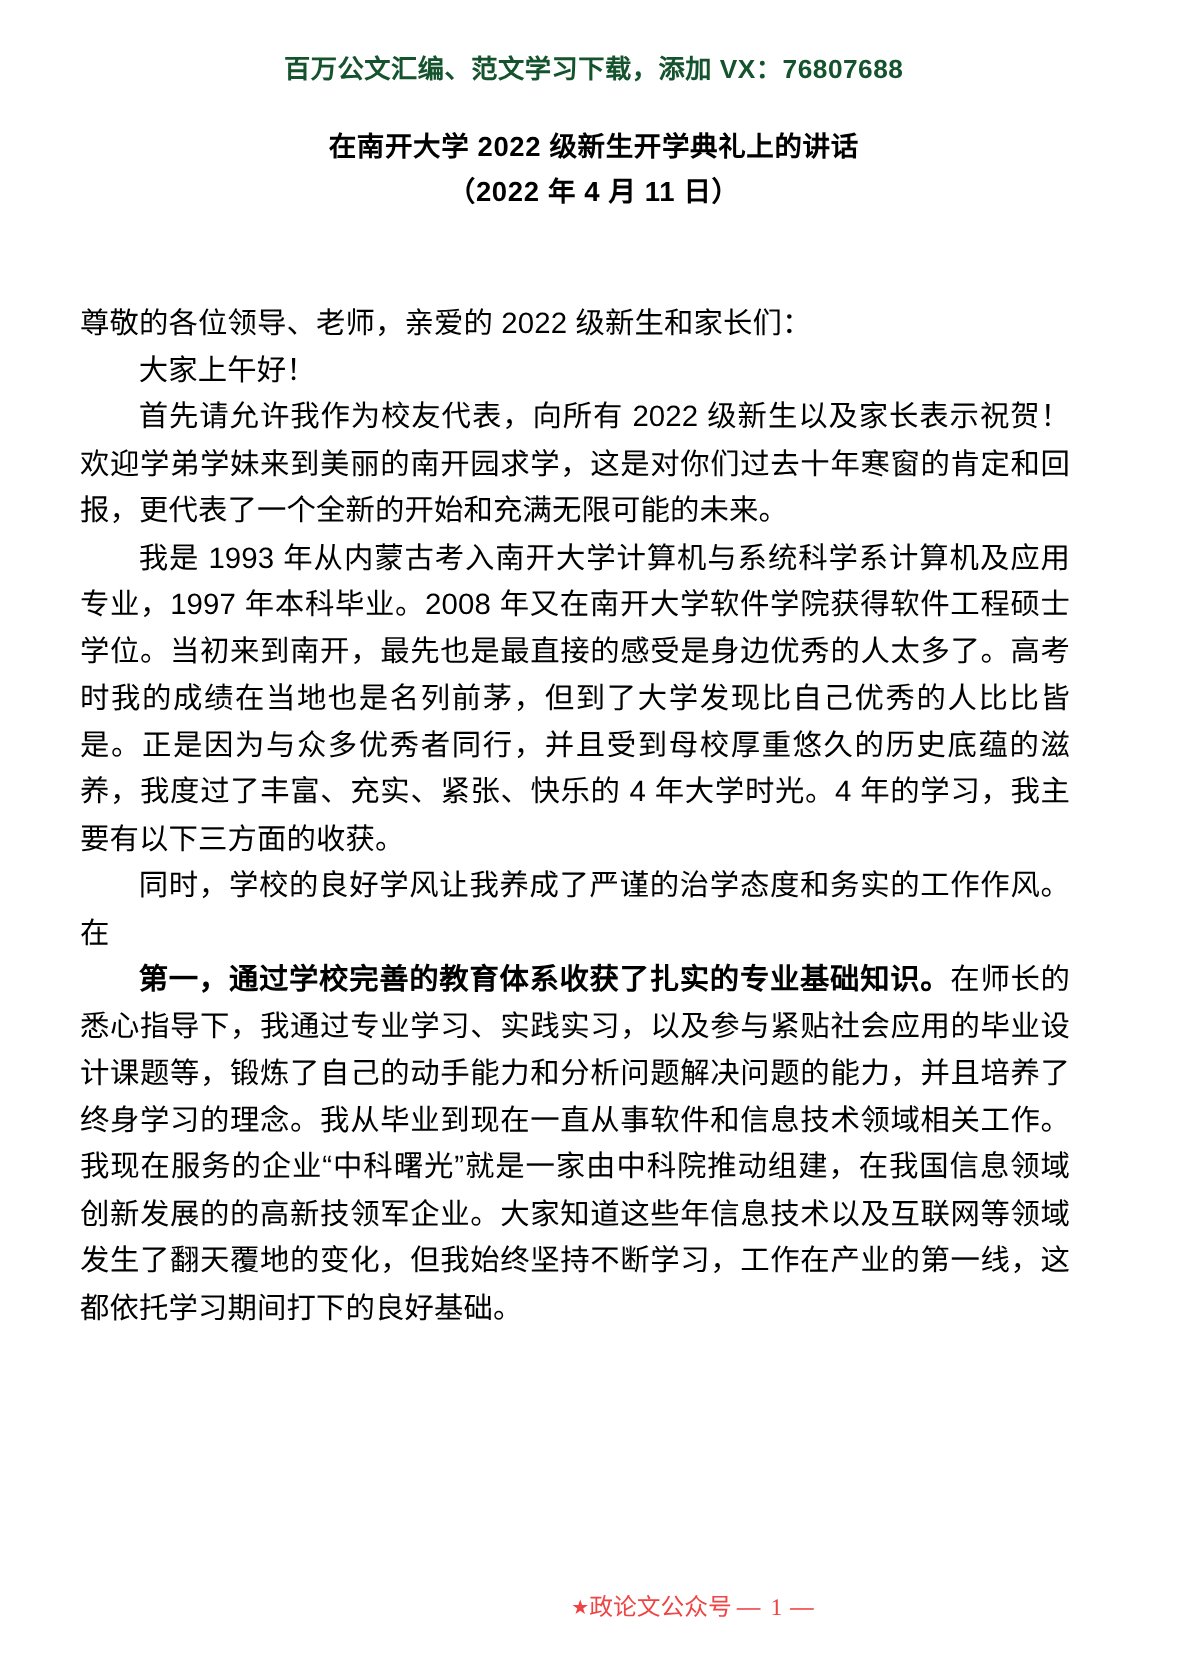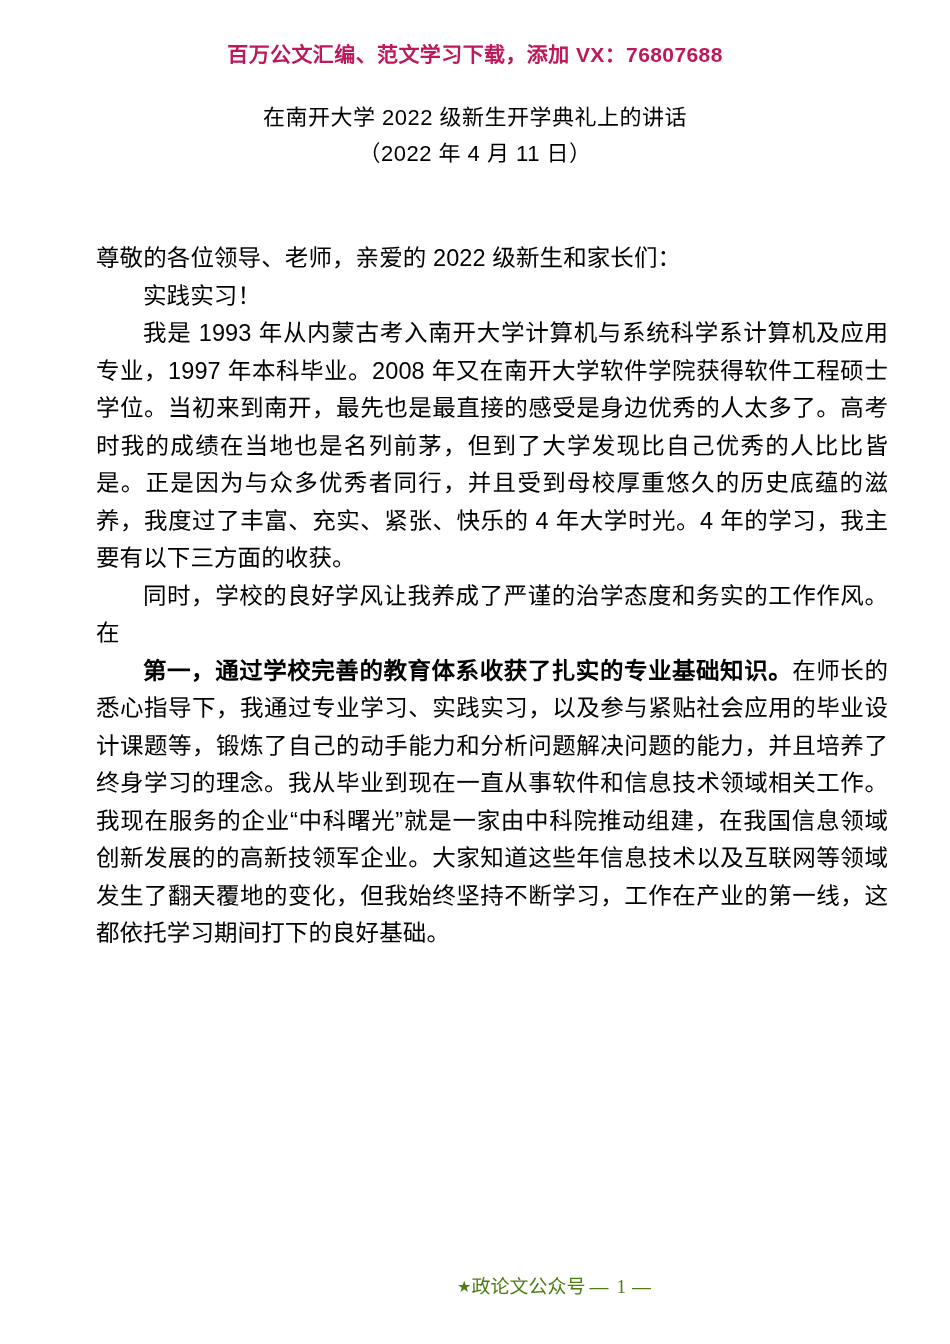--- a/index.html
+++ b/index.html
@@ -24,49 +24,49 @@
     padding: 0;
   }
 
   
   .promo-header {
     position: absolute;
     top: 38px;
     left: 0;
     width: 950px;
     text-align: center;
-    color: #be185d;
+    color: #14532d;
     font-size: 21px;
     font-weight: 700;
     letter-spacing: 0.4px;
     white-space: nowrap;
   }
 
   
   .title-block {
     position: absolute;
     top: 100px;
     left: 0;
     width: 950px;
     text-align: center;
   }
   .doc-title,
   .doc-byline,
   .doc-date {
     font-size: 22px;
     line-height: 36px;
-    font-weight: 400;
+    font-weight: 700;
     letter-spacing: 0.5px;
   }
 
   
   .body-area {
     position: absolute;
     top: 240px;
-    left: 96px;
+    left: 64px;
     width: 792px;
   }
   p.para {
     margin: 0;
     font-size: 23.5px;
     line-height: 37.5px;
     text-align: justify;
     text-justify: inter-ideograph;
     letter-spacing: 0.1px;
     text-indent: 2em;
@@ -80,21 +80,21 @@
 
   
   .footer {
     position: absolute;
     left: 0;
     top: 1274px;
     width: 884px;
     text-align: center;
     font-size: 19px;
     line-height: 26px;
-    color: #4d7c0f;
+    color: #ef4444;
   }
   .footer-inner {
     display: inline-block;
     padding-left: 230px;
     white-space: nowrap;
   }
   .footer .star {
     font-size: 16px;
     vertical-align: 1px;
   }
@@ -116,22 +116,23 @@
 
   <div class="title-block">
     <div class="doc-title">在南开大学 2022 级新生开学典礼上的讲话</div>
     <div class="doc-date">（2022 年 4 月 11 日）</div>
   </div>
 
   <div class="body-area">
 
     <p class="para noindent">尊敬的各位领导、老师，亲爱的 2022 级新生和家长们：</p>
 
-    <p class="para">实践实习！</p>
+    <p class="para">大家上午好！</p>
 
+    <p class="para">首先请允许我作为校友代表，向所有 2022 级新生以及家长表示祝贺！欢迎学弟学妹来到美丽的南开园求学，这是对你们过去十年寒窗的肯定和回报，更代表了一个全新的开始和充满无限可能的未来。</p>
 
 
     <p class="para">我是 1993 年从内蒙古考入南开大学计算机与系统科学系计算机及应用专业，1997 年本科毕业。2008 年又在南开大学软件学院获得软件工程硕士学位。当初来到南开，最先也是最直接的感受是身边优秀的人太多了。高考时我的成绩在当地也是名列前茅，但到了大学发现比自己优秀的人比比皆是。正是因为与众多优秀者同行，并且受到母校厚重悠久的历史底蕴的滋养，我度过了丰富、充实、紧张、快乐的 4 年大学时光。4 年的学习，我主要有以下三方面的收获。</p>
 
     <p class="para">同时，学校的良好学风让我养成了严谨的治学态度和务实的工作作风。在</p>
 
     <p class="para"><span class="lead-bold">第一，通过学校完善的教育体系收获了扎实的专业基础知识。</span><span>在师长的悉心指导下，我通过专业学习、实践实习，以及参与紧贴社会应用的毕业设计课题等，锻炼了自己的动手能力和分析问题解决问题的能力，并且培养了终身学习的理念。我从毕业到现在一直从事软件和信息技术领域相关工作。我现在服务的企业“中科曙光”就是一家由中科院推动组建，在我国信息领域创新发展的的高新技领军企业。大家知道这些年信息技术以及互联网等领域发生了翻天覆地的变化，但我始终坚持不断学习，工作在产业的第一线，这都依托学习期间打下的良好基础。</span></p>
 
   </div>
 

